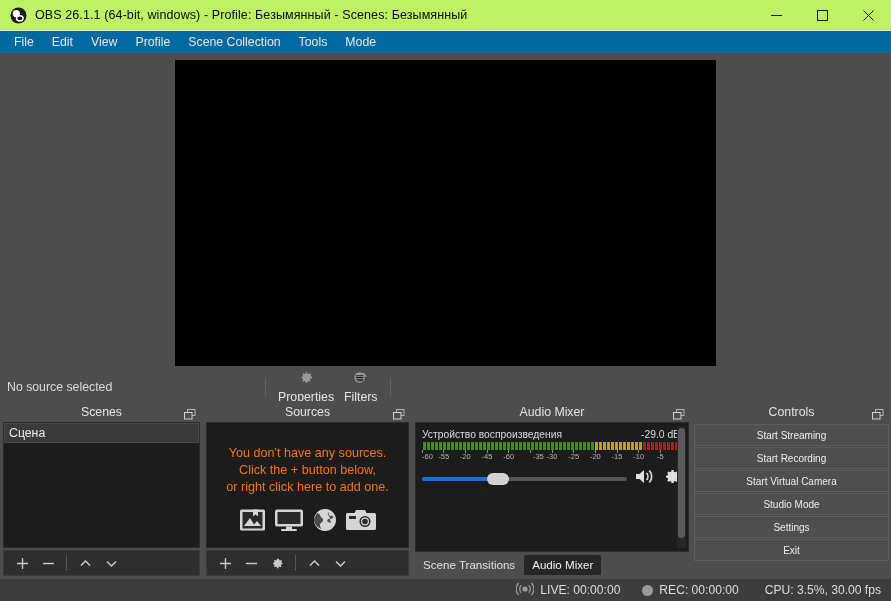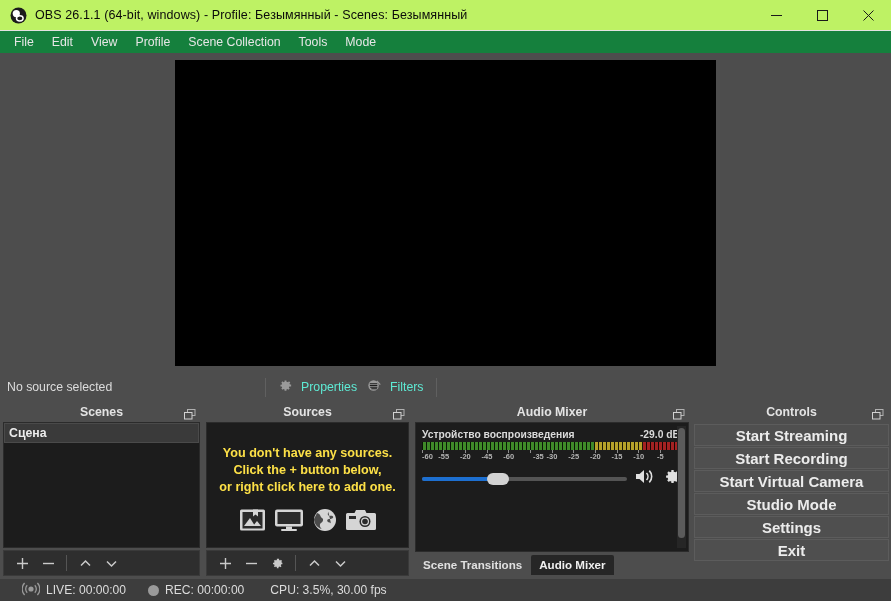--- a/index.html
+++ b/index.html
@@ -46,21 +46,21 @@
   .win-buttons { margin-left: auto; display: flex; height: 31px; }
   .win-btn {
     width: 46px; height: 31px;
     display: flex; align-items: center; justify-content: center;
     cursor: default;
   }
 
   
   .menubar {
     height: 22px;
-    background: #15803d;
+    background: #0369a1;
     display: flex;
     align-items: center;
     flex: none;
     padding-left: 5px;
   }
   .menu-item {
     font-size: 12.3px;
     color: #e6e6e6;
     padding: 3px 9px 4px 9px;
     cursor: default;
@@ -105,41 +105,41 @@
     align-items: center;
     height: 26px;
   }
   .tb-sep {
     width: 1px;
     height: 19px;
     background: #606060;
     margin: 0 7px;
   }
   .tb-btn {
-    display: flex; align-items: center; gap: 8px;
+    display: flex; align-items: center; gap: 2px;
     padding: 3px 5px;
-    color: #5eead4;
+    color: #e5e5e5;
     font-size: 12.3px;
     cursor: default;
     white-space: nowrap;
+    flex-direction: column;
   }
 
   
   .docks {
     flex: none;
     height: 178px;
     display: flex;
     background: #4d4d4d;
     padding: 0;
   }
   .dock {
     display: flex;
     flex-direction: column;
     background: #4d4d4d;
-    font-weight: bold;
   }
   .dock-title {
     height: 21px;
     background: #4d4d4d;
     display: flex;
     align-items: center;
     justify-content: center;
     position: relative;
     flex: none;
   }
@@ -193,21 +193,21 @@
     border: 1px solid #4a4a4a;
     cursor: default;
   }
 
   
   .dock-sources { width: 209px; }
   .sources-empty {
     position: absolute;
     left: 0; right: 0; top: 22px;
     text-align: center;
-    color: #fde047;
+    color: #f97316;
     font-size: 12.6px;
     line-height: 17px;
     cursor: default;
   }
   .source-icons {
     display: flex;
     justify-content: center;
     gap: 8px;
     margin-top: 12px;
   }
@@ -329,33 +329,34 @@
 
   
   .dock-controls { width: 199px; }
   .ctrl-list { padding: 2px 2px 0 2px; }
   .ctrl-btn {
     height: 22px;
     margin-bottom: 1px;
     background: #4f4f4f;
     border: 1px solid #5c5c5c;
     color: #ececec;
-    font-size: 15px;
+    font-size: 10px;
     display: flex;
     align-items: center;
     justify-content: center;
     cursor: default;
   }
 
   
   .statusbar {
     flex: 1;
     background: #3d3d3d;
     display: flex;
     align-items: center;
+    justify-content: flex-end;
     padding-right: 10px;
     gap: 0;
   }
   .status-group {
     display: flex;
     align-items: center;
     gap: 6px;
     font-size: 12.1px;
     color: #dcdcdc;
     margin-left: 22px;

